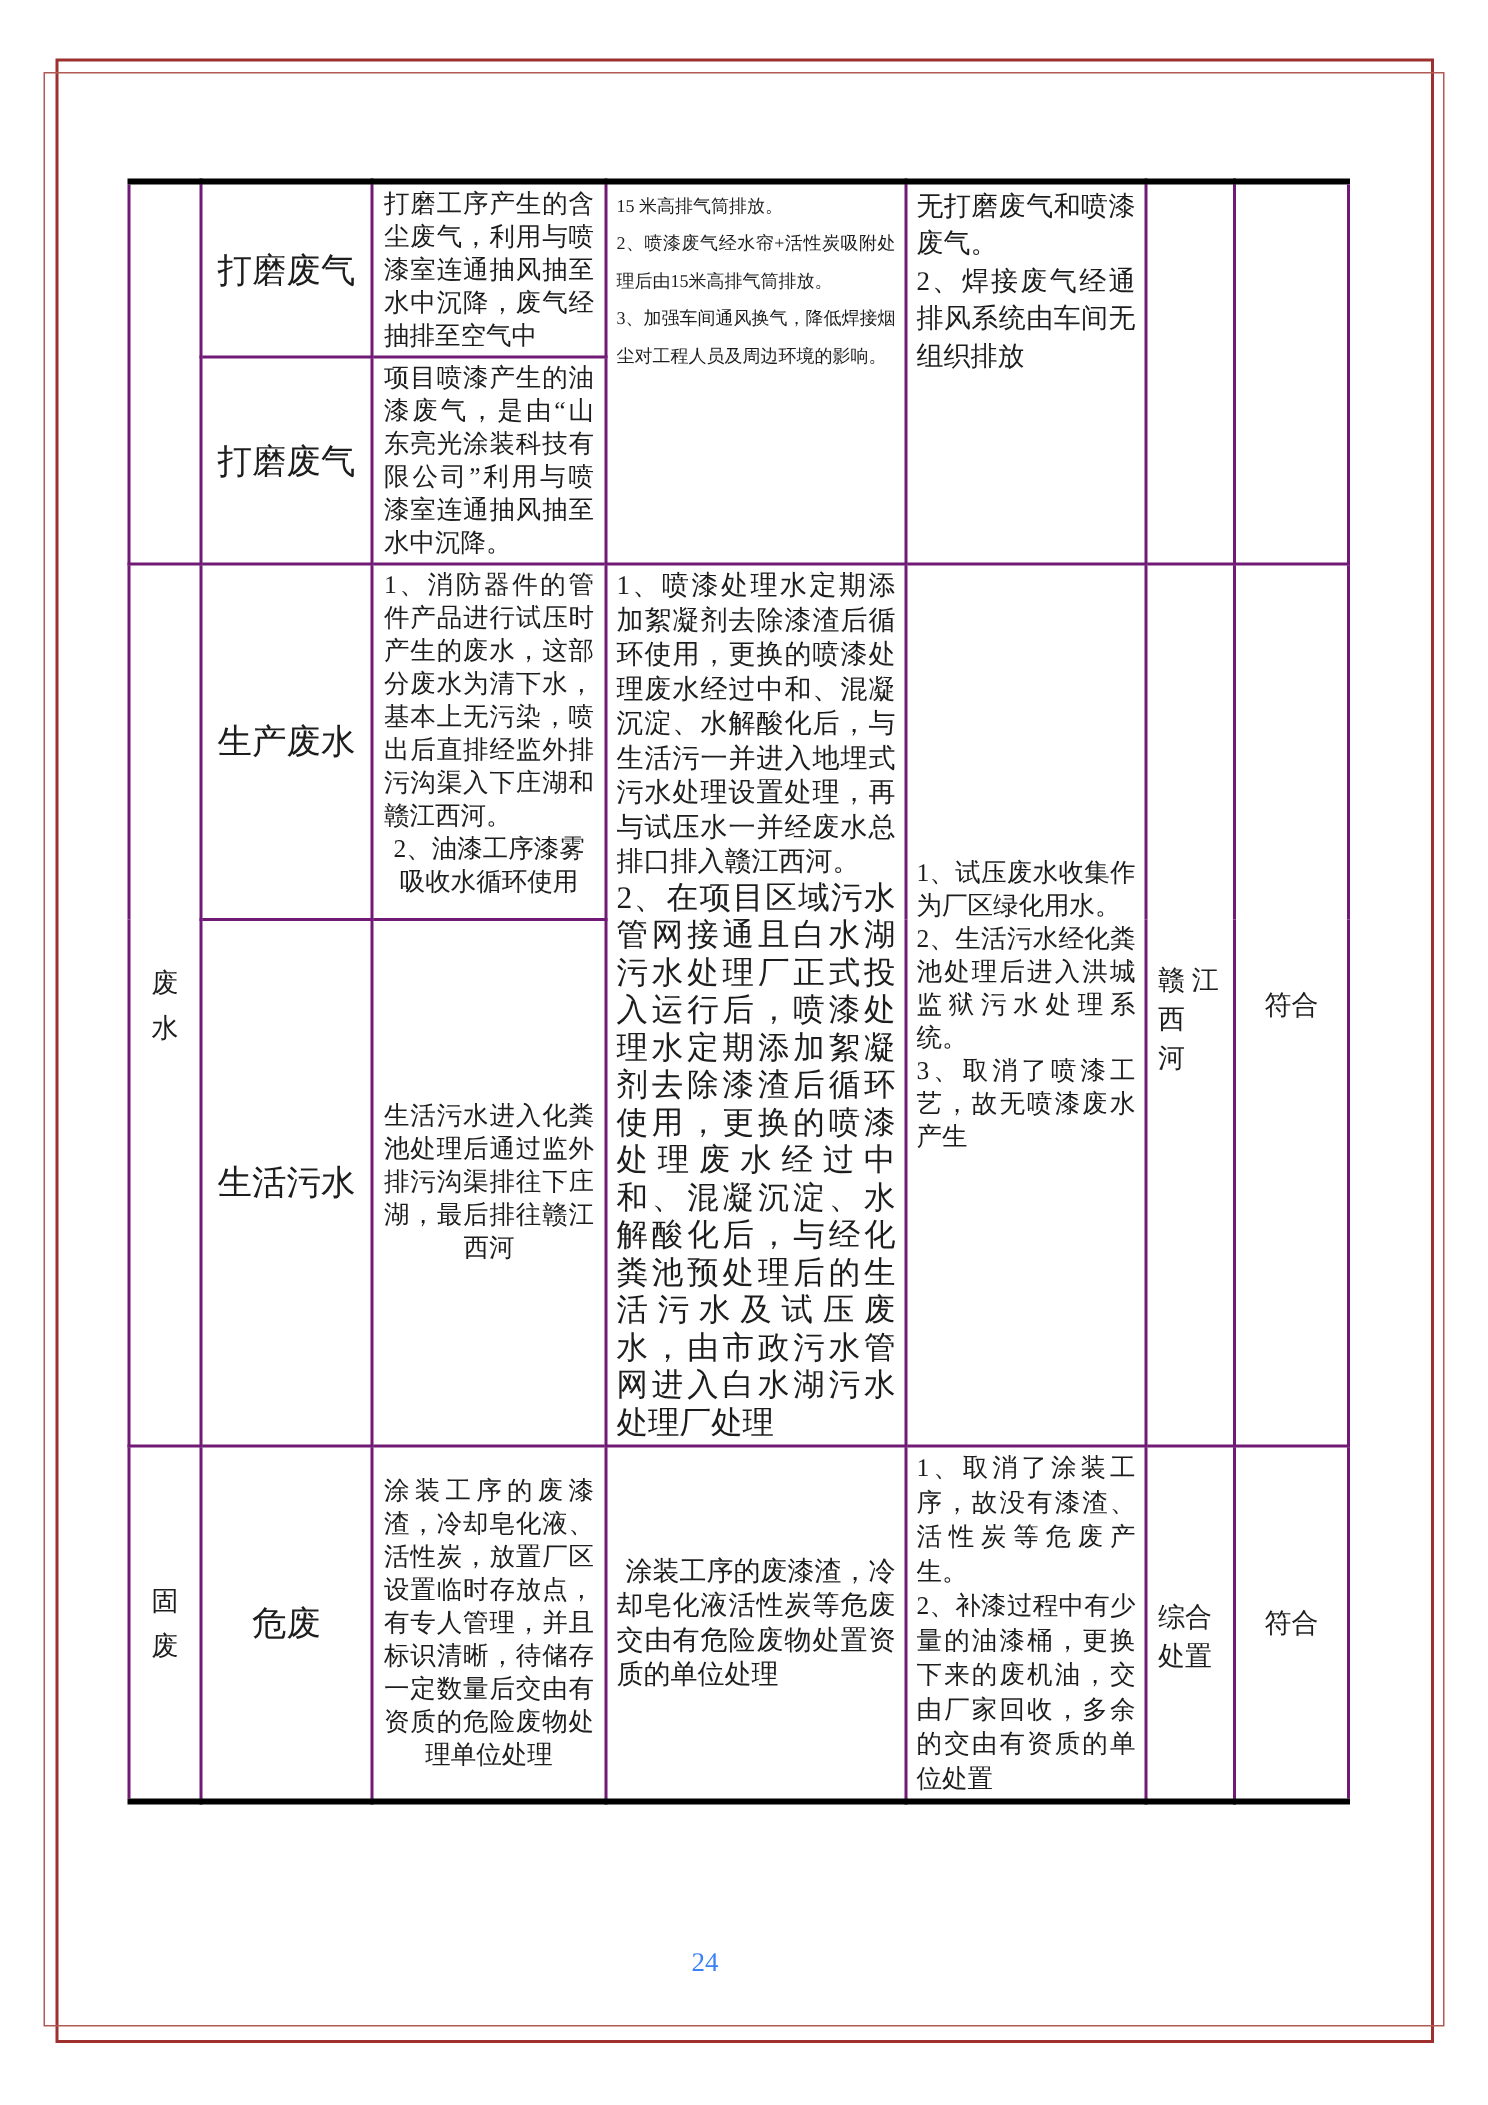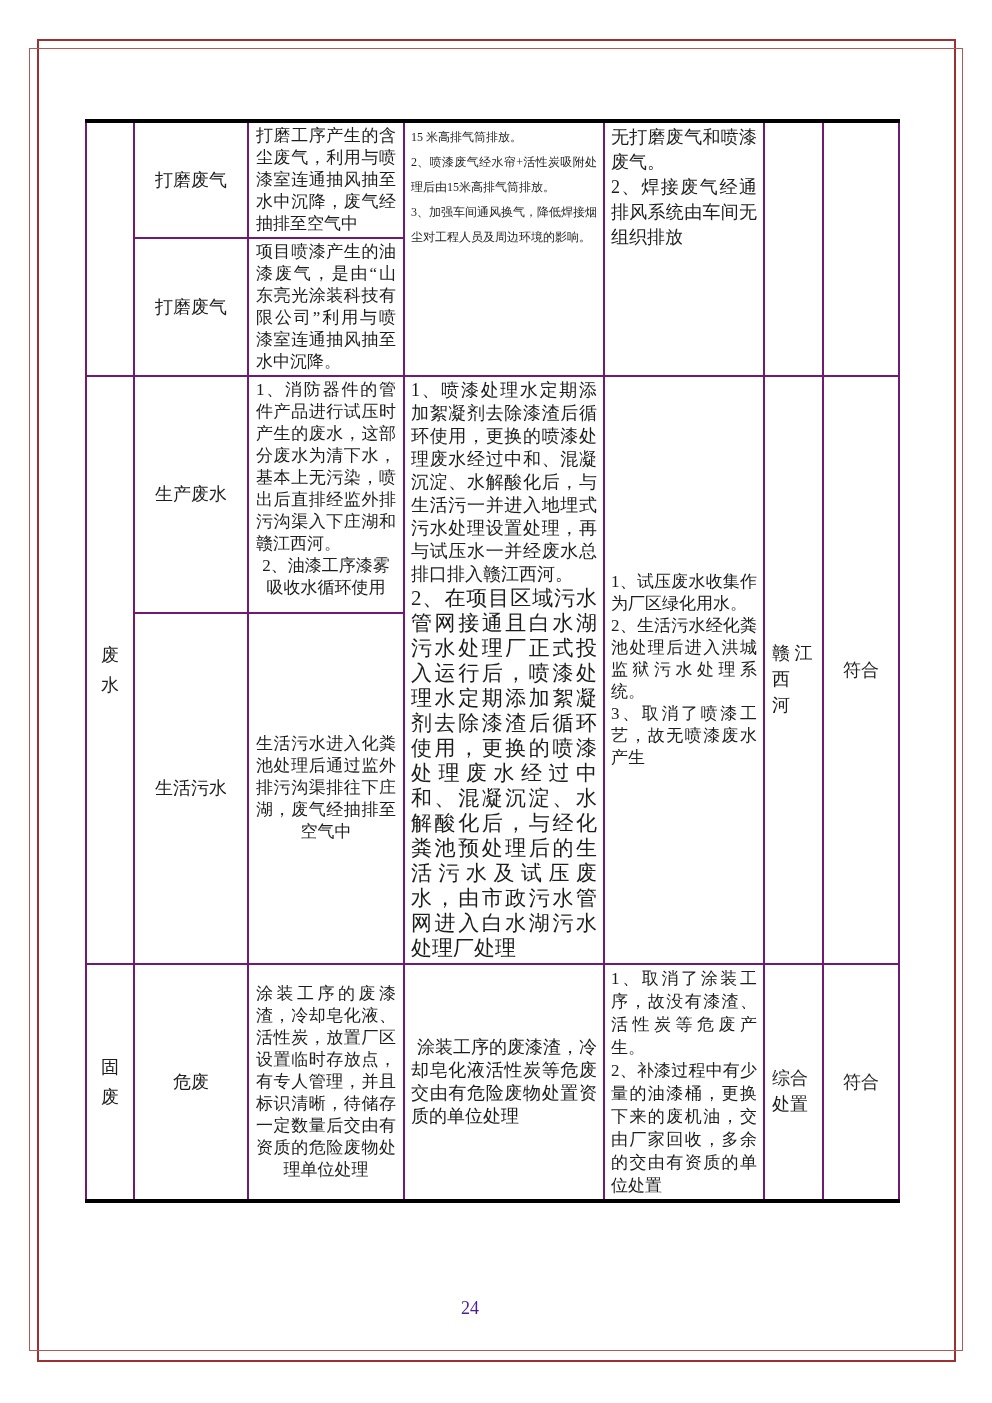--- a/index.html
+++ b/index.html
@@ -25,21 +25,21 @@
   td {
     border:2px solid #701a75;
     vertical-align:middle;
     padding:2px 6px;
     overflow:hidden;
     box-sizing:border-box;
   }
   .vtop { vertical-align:top; }
 
   .cat   { text-align:center; white-space:pre-line; font-size:18px; line-height:30px; padding:2px 2px; }
-  .lbl   { text-align:center; font-size:18px; padding:2px 2px; }
+  .lbl   { text-align:center; font-size:23px; padding:2px 2px; }
 
   .desc  { font-size:17px; line-height:22px; text-align:justify; padding:2px 7px; }
   .desc p { margin:0; }
   .centerlast { text-align-last:center; }
   .p-center { text-align:center; text-align-last:center; }
 
   .req, .act { text-align:justify; white-space:pre-line; }
   .req-gas   { font-size:12px; line-height:25px; }
   .act-gas   { font-size:18px; line-height:25px; }
   .req-water p { margin:0; text-align:justify; white-space:pre-line; }
@@ -47,21 +47,21 @@
   .req-w2    { font-size:21px; line-height:25px; }
   .act-water { font-size:17px; line-height:22px; }
   .req-solid { font-size:18px; line-height:23px; text-indent:6px; }
   .act-solid { font-size:17px; line-height:23px; }
 
   .dest { text-align:left; white-space:pre-line; font-size:18px; line-height:26px; padding:20px 4px 2px 7px; }
   .comp { text-align:center; font-size:18px; }
 
   .pagenum {
     position:absolute; top:1298px; left:0; width:940px;
-    text-align:center; font-size:18px; color:#4c1d95;
+    text-align:center; font-size:18px; color:#3b82f6;
   }
 </style>
 </head>
 <body>
 
 <div class="border-red outer"></div>
 <div class="border-red inner"></div>
 
 <table class="envtable">
   <colgroup>
@@ -106,21 +106,21 @@
       <td rowspan="2" class="act act-water">1、试压废水收集作为厂区绿化用水。
 2、生活污水经化粪池处理后进入洪城监狱污水处理系统。
 3、取消了喷漆工艺，故无喷漆废水产生</td>
       <td rowspan="2" class="dest">赣 江
 西
 河</td>
       <td rowspan="2" class="comp">符合</td>
     </tr>
     <tr style="height:338px">
       <td class="lbl">生活污水</td>
-      <td class="desc centerlast">生活污水进入化粪池处理后通过监外排污沟渠排往下庄湖，废气经抽排至空气中</td>
+      <td class="desc centerlast">生活污水进入化粪池处理后通过监外排污沟渠排往下庄湖，最后排往赣江西河</td>
     </tr>
 
     <tr style="height:231px">
       <td class="cat">固
 废</td>
       <td class="lbl">危废</td>
       <td class="desc centerlast">涂装工序的废漆渣，冷却皂化液、活性炭，放置厂区设置临时存放点，有专人管理，并且标识清晰，待储存一定数量后交由有资质的危险废物处理单位处理</td>
       <td class="req req-solid">涂装工序的废漆渣，冷却皂化液活性炭等危废交由有危险废物处置资质的单位处理</td>
       <td class="act act-solid vtop">1、取消了涂装工序，故没有漆渣、活性炭等危废产生。
 2、补漆过程中有少量的油漆桶，更换下来的废机油，交由厂家回收，多余的交由有资质的单位处置</td>

